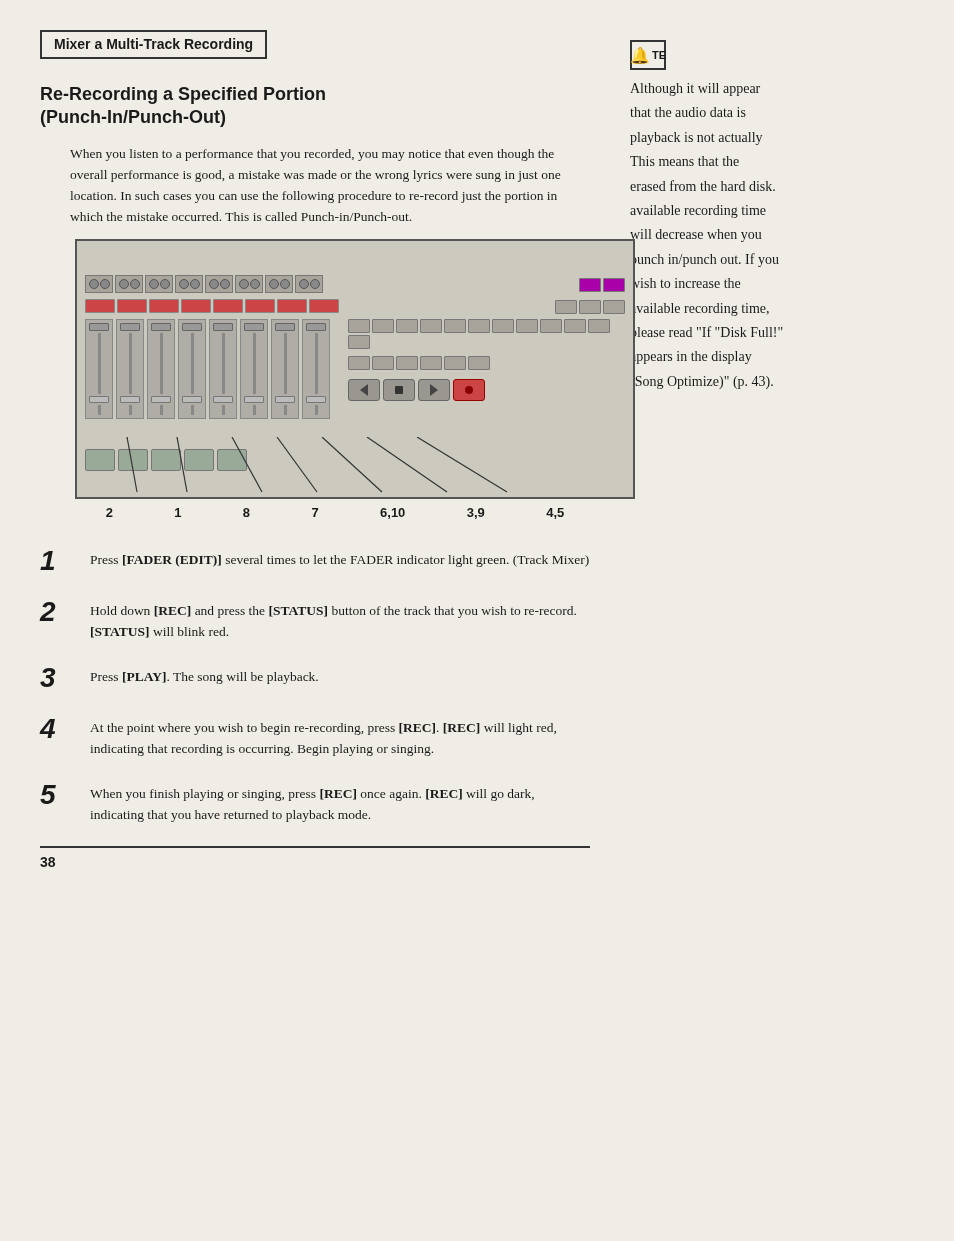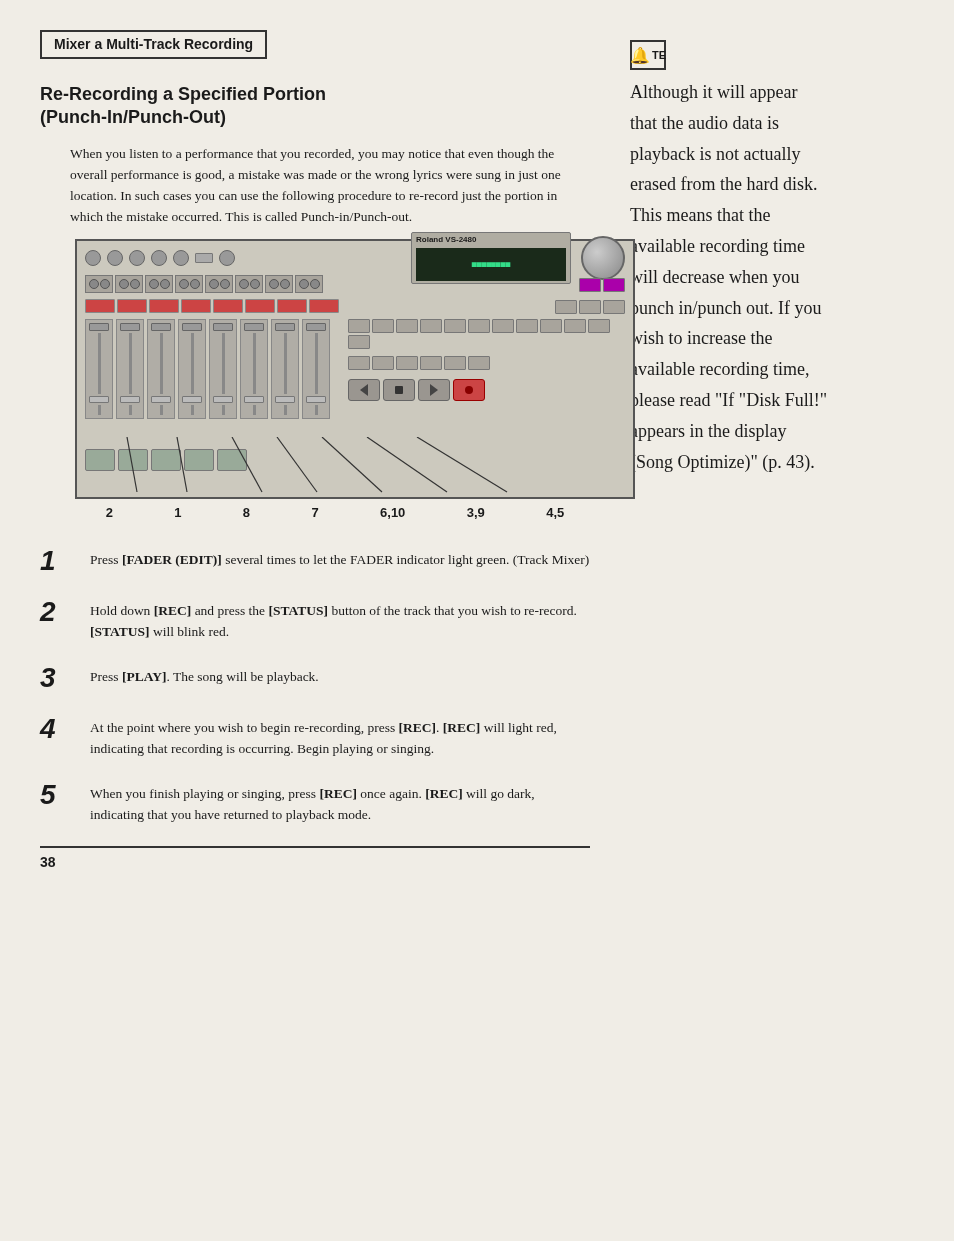--- a/index.html
+++ b/index.html
@@ -140,21 +140,21 @@
       font-family: Arial, sans-serif;
       position: relative;
       margin-right: 4px;
     }
 
     .note-bell {
       font-size: 16px;
     }
 
     .note-text {
-      font-size: 18px;
+      font-size: 14px;
       line-height: 1.6;
       color: #1a1a1a;
     }
 
     .note-text p {
       margin-bottom: 2px;
     }
 
     
     .device-body {
@@ -191,43 +191,20 @@
       <span>(Punch-In/Punch-Out)</span>
     </div>
 
     
     <p class="body-text">When you listen to a performance that you recorded, you may notice that even though the overall performance is good, a mistake was made or the wrong lyrics were sung in just one location. In such cases you can use the following procedure to re-record just the portion in which the mistake occurred. This is called Punch-in/Punch-out.</p>
 
     
     <div style="position:relative; margin: 10px 0 0 15px;">
       <div class="device-body">
 
-        <div style="position:absolute; top:6px; left:8px; right:8px; height:22px; display:flex; align-items:center; gap:4px;">
-
-          <div style="display:flex; gap:6px; align-items:center;">
-            <div class="small-knob" style="width:16px;height:16px;"></div>
-            <div class="small-knob" style="width:16px;height:16px;"></div>
-            <div class="small-knob" style="width:16px;height:16px;"></div>
-            <div class="small-knob" style="width:16px;height:16px;"></div>
-            <div class="small-knob" style="width:16px;height:16px;"></div>
-            <div style="width:18px;height:10px;background:#aaa;border:1px solid #777;border-radius:1px;"></div>
-            <div class="small-knob" style="width:16px;height:16px;"></div>
-          </div>
-
-          <div style="flex:1;"></div>
-
-          <div style="width:160px; height:52px; background:#b0ada2; border:1px solid #777; position:relative; display:flex; flex-direction:column; border-radius:2px;">
-            <div style="font-size:8px; font-weight:bold; padding:2px 4px; font-family:Arial;">Roland VS-2480</div>
-            <div style="flex:1; background:#1a2a1a; margin:2px 4px; display:flex; align-items:center; justify-content:center;">
-              <span style="color:#3d8; font-size:8px; font-family:monospace;">■■■■■■■■</span>
-            </div>
-          </div>
-
-          <div style="width:44px; height:44px; border-radius:50%; background:radial-gradient(circle at 35% 35%, #ccc, #888); border:2px solid #666; margin-left:6px;"></div>
-        </div>
 
         <div style="position:absolute; top:34px; left:8px; right:8px; height:20px; display:flex; gap:3px;">
 
           <div style="display:flex; gap:2px;">
             <div style="width:28px; height:18px; background:#a8a49c; border:1px solid #777; display:flex; align-items:center; justify-content:center; gap:1px;">
               <div style="width:10px;height:10px;border-radius:50%;background:#888;border:1px solid #555;"></div>
               <div style="width:10px;height:10px;border-radius:50%;background:#888;border:1px solid #555;"></div>
             </div>
             <div style="width:28px; height:18px; background:#a8a49c; border:1px solid #777; display:flex; align-items:center; justify-content:center; gap:1px;">
               <div style="width:10px;height:10px;border-radius:50%;background:#888;border:1px solid #555;"></div>
@@ -462,22 +439,22 @@
         <div class="note-icon">
           <span class="note-bell">🔔</span>
           <span style="font-size:11px; font-weight:bold; font-family:Arial; margin-left:2px;">TE</span>
         </div>
       </div>
 
       <div class="note-text">
         <p>Although it will appear</p>
         <p>that the audio data is</p>
         <p>playback is not actually</p>
+        <p>This means that the</p>
         <p>erased from the hard disk.</p>
-        <p>This means that the</p>
         <p>available recording time</p>
         <p>will decrease when you</p>
         <p>punch in/punch out. If you</p>
         <p>wish to increase the</p>
         <p>available recording time,</p>
         <p>please read "If "Disk Full!"</p>
         <p>appears in the display</p>
         <p>(Song Optimize)" (p. 43).</p>
       </div>
     </div>

